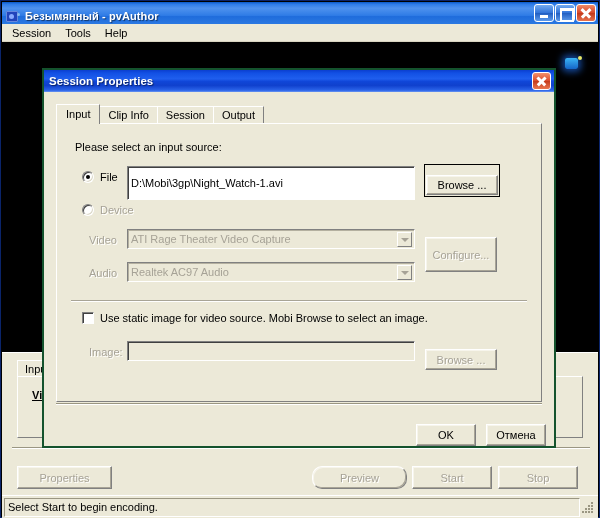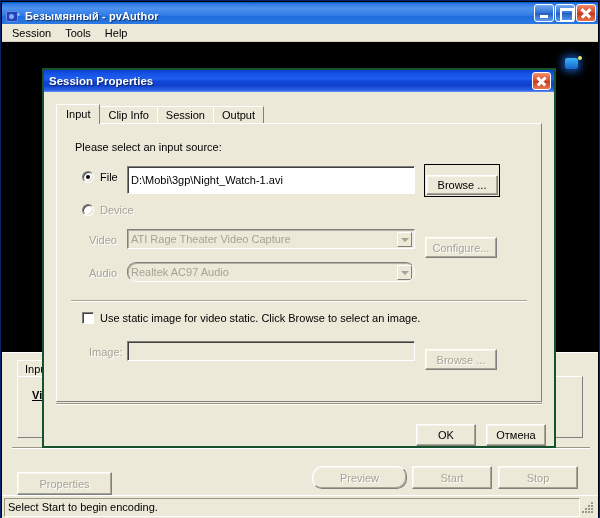--- a/index.html
+++ b/index.html
@@ -491,21 +491,21 @@
 
   <div class="lower-panel">
     <div class="bg-tabstrip">
       <div class="bg-tab">Input</div>
     </div>
     <div class="bg-panel">
       <div class="bg-panel-label">Video</div>
     </div>
     <div class="bg-divider"></div>
     <div class="bg-buttons">
-      <div class="xp-btn disabled" style="position:absolute;left:5px;top:6px;width:95px;">Properties</div>
+      <div class="xp-btn disabled" style="position:absolute;left:5px;top:0;width:95px;">Properties</div>
       <div class="xp-btn disabled" style="position:absolute;left:300px;top:0;width:95px;border-radius:10px;">Preview</div>
       <div class="xp-btn disabled" style="position:absolute;left:400px;top:0;width:80px;">Start</div>
       <div class="xp-btn disabled" style="position:absolute;left:486px;top:0;width:80px;">Stop</div>
     </div>
   </div>
 
   <div class="statusbar">
     <div class="status-pane">Select Start to begin encoding.</div>
     <div class="grip">
       <i style="left:11px;top:3px;"></i>
@@ -543,49 +543,49 @@
 
     <div class="tab-page">
 
       <div class="section-label">Please select an input source:</div>
 
       <div class="radio-row" style="left:18px; top:47px;">
         <span class="radio checked"></span>
         <span class="radio-label">File</span>
       </div>
 
-      <div class="txtfield" style="position:absolute;left:70px;top:42px;width:288px;height:28px;" title="D:\Mobi\3gp\Night_Watch-1.avi">D:\Mobi\3gp\Night_Watch-1.avi</div>
+      <div class="txtfield" style="position:absolute;left:70px;top:42px;width:288px;height:34px;" title="D:\Mobi\3gp\Night_Watch-1.avi">D:\Mobi\3gp\Night_Watch-1.avi</div>
 
       <div class="defbtn-wrap" style="position:absolute;left:367px;top:40px;">
         <div class="xp-btn" style="width:72px;height:20px;">Browse ...</div>
       </div>
 
       <div class="radio-row" style="left:18px; top:80px;">
         <span class="radio"></span>
         <span class="radio-label" style="color:#a6a296;text-shadow:1px 1px 0 #fff;">Device</span>
       </div>
 
       <div class="field-label" style="position:absolute;left:32px;top:110px;">Video</div>
       <div class="combo" style="position:absolute;left:70px;top:105px;width:288px;height:20px;">
         <span>ATI Rage Theater Video Capture</span>
         <span class="combo-arrow"></span>
       </div>
-      <div class="xp-btn disabled" style="position:absolute;left:368px;top:104px;width:72px;height:21px;">Configure...</div>
+      <div class="xp-btn disabled" style="position:absolute;left:368px;top:104px;width:72px;height:35px;">Configure...</div>
 
       <div class="field-label" style="position:absolute;left:32px;top:143px;">Audio</div>
-      <div class="combo" style="position:absolute;left:70px;top:138px;width:288px;height:20px;border-radius:9px;">
+      <div class="combo" style="position:absolute;left:70px;top:138px;width:288px;height:20px;">
         <span>Realtek AC97 Audio</span>
         <span class="combo-arrow"></span>
       </div>
 
       <div class="grp-sep" style="top:176px;"></div>
 
       <div class="radio-row" style="left:18px; top:188px;">
         <span class="cbox"></span>
-        <span class="radio-label">Use static image for video static. Click Browse to select an image.</span>
+        <span class="radio-label">Use static image for video source. Mobi Browse to select an image.</span>
       </div>
 
       <div class="field-label" style="position:absolute;left:32px;top:222px;">Image:</div>
       <div class="txtfield disabled" style="position:absolute;left:70px;top:217px;width:288px;height:20px;"></div>
       <div class="xp-btn disabled" style="position:absolute;left:368px;top:216px;width:72px;height:21px;">Browse ...</div>
 
     </div>
 
     <div class="dlg-sep"></div>
 

